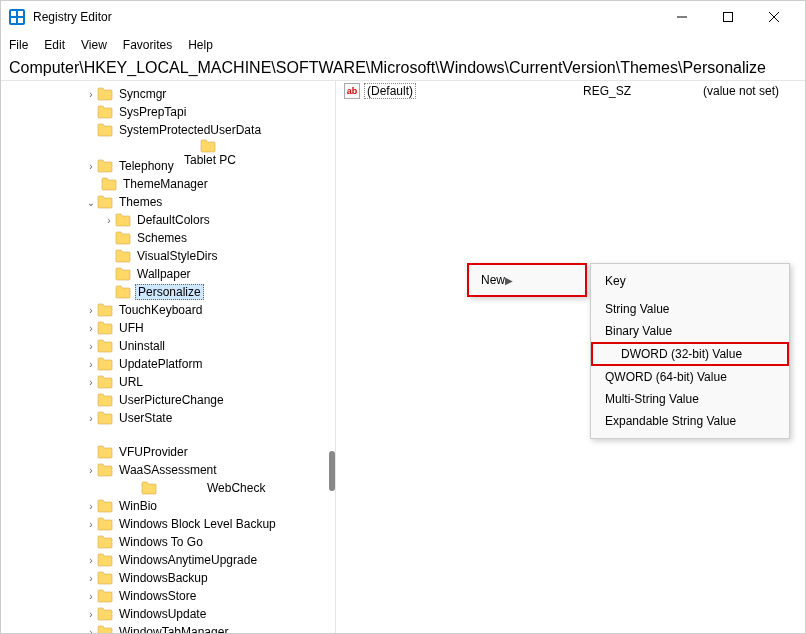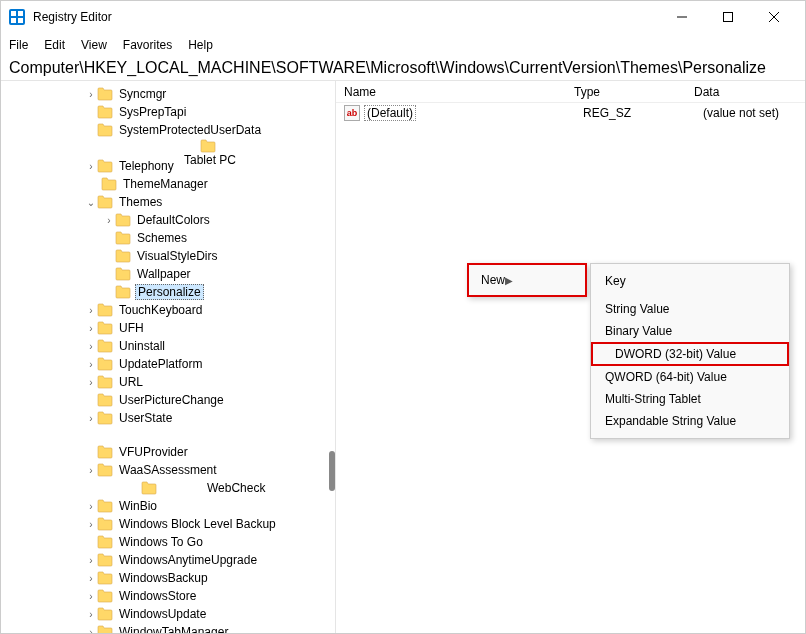--- a/index.html
+++ b/index.html
@@ -36,21 +36,21 @@
 .val-icon { width: 16px; height: 16px; margin-right: 4px; display: inline-flex; align-items: center; justify-content: center; border: 1px solid #aaa; font-size: 9px; font-weight: bold; color: #c00; background: #f8f8f8; }
 .val-name { width: 239px; display: flex; }
 .val-name-text { border: 1px dotted #888; padding: 0 2px; }
 .scroll-thumb { position: absolute; right: 0; top: 370px; width: 6px; height: 40px; background: #888; border-radius: 3px; }
 .context-menu { position: absolute; background: #f9f9f9; border: 1px solid #ccc; box-shadow: 2px 2px 6px rgba(0,0,0,0.2); z-index: 10; }
 .menu1 { left: 467px; top: 263px; width: 120px; border: 2px solid #d00; }
 .menu1-item { height: 30px; display: flex; align-items: center; padding: 0 12px; }
 .submenu-arrow { font-size: 10px; color: #555; }
 .menu2 { left: 590px; top: 263px; width: 200px; padding: 6px 0; }
 .menu2-item { height: 22px; display: flex; align-items: center; padding: 0 14px; font-size: 12px; cursor: default; }
-.menu2-item.highlighted { border: 2px solid #d00; margin: 0; padding: 0 22px; height: 24px; }
+.menu2-item.highlighted { border: 2px solid #d00; margin: 0; padding: 0 28px; height: 24px; }
 .menu2-spacer { height: 6px; }
 </style>
 </head>
 <body>
 
 <div class="window">
 
   <div class="titlebar">
     <span class="titlebar-icon">
       <svg viewBox="0 0 16 16">
@@ -368,25 +368,20 @@
               <svg viewBox="0 0 16 14">
                 <path d="M1 3 L1 12 Q1 13 2 13 L14 13 Q15 13 15 12 L15 4 Q15 3 14 3 L7 3 L6 1 L2 1 Q1 1 1 2 Z" fill="#ffd868" stroke="#d9a94a" stroke-width="0.6"></path>
               </svg>
             </span>
             <span class="tree-label">WindowTabManager</span>
           </div>
         </div>
       <div class="scroll-thumb"></div>
     </div>
     <div class="list-panel">
-      <div class="list-header">
-        <div class="col col-name">Name</div>
-        <div class="col col-type">Type</div>
-        <div class="col col-data">Data</div>
-      </div>
       <div class="list-row">
         <div class="val-name">
           <span class="val-icon">ab</span>
           <span class="val-name-text">(Default)</span>
         </div>
         <div class="col col-type">REG_SZ</div>
         <div class="col col-data">(value not set)</div>
       </div>
     </div>
   </div>
@@ -399,15 +394,15 @@
   </div>
 </div>
 
 <div class="context-menu menu2">
   <div class="menu2-item">Key</div>
   <div class="menu2-spacer"></div>
   <div class="menu2-item">String Value</div>
   <div class="menu2-item">Binary Value</div>
   <div class="menu2-item highlighted">DWORD (32-bit) Value</div>
   <div class="menu2-item">QWORD (64-bit) Value</div>
-  <div class="menu2-item">Multi-String Tablet</div>
+  <div class="menu2-item">Multi-String Value</div>
   <div class="menu2-item">Expandable String Value</div>
 </div>
 
 </body></html>

